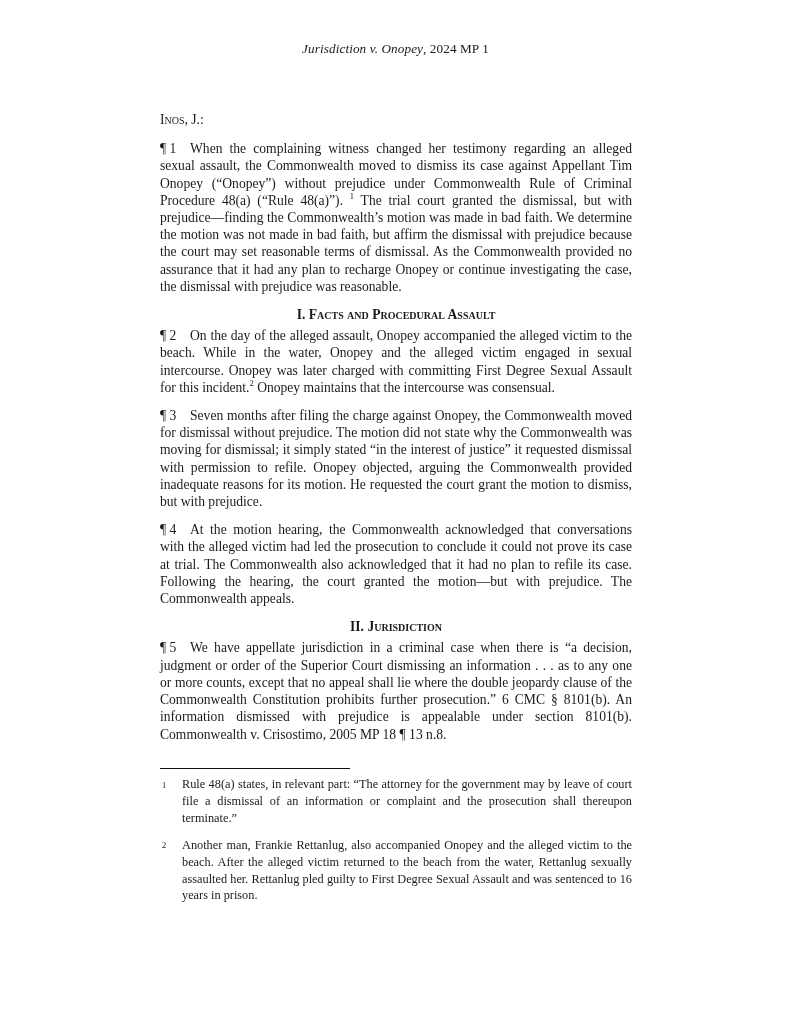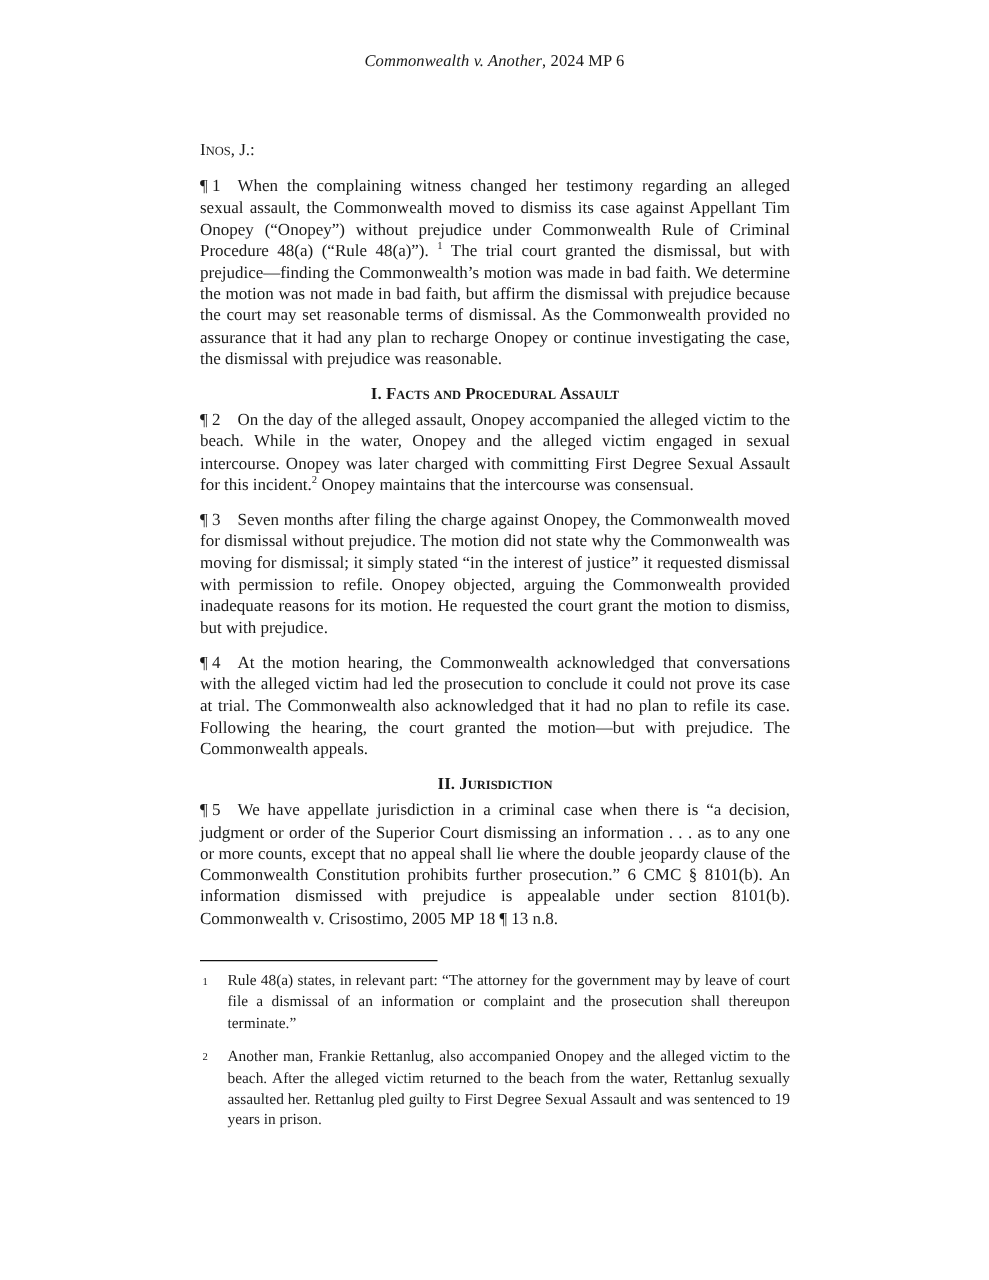--- a/index.html
+++ b/index.html
@@ -83,36 +83,36 @@
     left: 2px;
     top: 0.5px;
     font-size: 8.5px;
   }
 </style>
 </head>
 <body>
 
 <div class="page">
 
-  <div class="running-header"><span class="i">Commonwealth v. Another</span><span>, 2024 MP 6</span></div>
+  <div class="running-header"><span class="i">Jurisdiction v. Onopey</span><span>, 2024 MP 1</span></div>
 
   <div class="body-text">
     <div class="judge-line">Inos, J.:</div>
     <div id="blocks">
         <p class="opinion-para"><span class="pmark">¶ 1</span><span>When the complaining witness changed her testimony regarding an alleged sexual assault, the Commonwealth moved to dismiss its case against Appellant Tim Onopey (“Onopey”) without prejudice under Commonwealth Rule of Criminal Procedure 48(a) (“Rule 48(a)”). </span><span class="seg-sup">1</span><span> The trial court granted the dismissal, but with prejudice—finding the Commonwealth’s motion was made in bad faith. We determine the motion was not made in bad faith, but affirm the dismissal with prejudice because the court may set reasonable terms of dismissal. As the Commonwealth provided no assurance that it had any plan to recharge Onopey or continue investigating the case, the dismissal with prejudice was reasonable.</span></p>
         <div class="section-heading">I. Facts and Procedural Assault</div>
         <p class="opinion-para"><span class="pmark">¶ 2</span><span>On the day of the alleged assault, Onopey accompanied the alleged victim to the beach. While in the water, Onopey and the alleged victim engaged in sexual intercourse. Onopey was later charged with committing First Degree Sexual Assault for this incident.</span><span class="seg-sup">2</span><span> Onopey maintains that the intercourse was consensual.</span></p>
         <p class="opinion-para"><span class="pmark">¶ 3</span><span>Seven months after filing the charge against Onopey, the Commonwealth moved for dismissal without prejudice. The motion did not state why the Commonwealth was moving for dismissal; it simply stated “in the interest of justice” it requested dismissal with permission to refile. Onopey objected, arguing the Commonwealth provided inadequate reasons for its motion. He requested the court grant the motion to dismiss, but with prejudice.</span></p>
         <p class="opinion-para"><span class="pmark">¶ 4</span><span>At the motion hearing, the Commonwealth acknowledged that conversations with the alleged victim had led the prosecution to conclude it could not prove its case at trial. The Commonwealth also acknowledged that it had no plan to refile its case. Following the hearing, the court granted the motion—but with prejudice. The Commonwealth appeals.</span></p>
         <div class="section-heading">II. Jurisdiction</div>
         <p class="opinion-para"><span class="pmark">¶ 5</span><span>We have appellate jurisdiction in a criminal case when there is “a decision, judgment or order of the Superior Court dismissing an information . . . as to any one or more counts, except that no appeal shall lie where the double jeopardy clause of the Commonwealth Constitution prohibits further prosecution.” 6 CMC § 8101(b). An information dismissed with prejudice is appealable under section 8101(b). </span><span class="seg-italic">Commonwealth v. Crisostimo</span><span>, 2005 MP 18 ¶ 13 n.8.</span></p>
       </div>
   </div>
 
   <div class="footnotes">
     <div class="fn-rule"></div>
     <div id="fn-list">
         <div class="footnote"><span class="fn-num">1</span><span>Rule 48(a) states, in relevant part: “The attorney for the government may by leave of court file a dismissal of an information or complaint and the prosecution shall thereupon terminate.”</span></div>
-        <div class="footnote"><span class="fn-num">2</span><span>Another man, Frankie Rettanlug, also accompanied Onopey and the alleged victim to the beach. After the alleged victim returned to the beach from the water, Rettanlug sexually assaulted her. Rettanlug pled guilty to First Degree Sexual Assault and was sentenced to 19 years in prison.</span></div>
+        <div class="footnote"><span class="fn-num">2</span><span>Another man, Frankie Rettanlug, also accompanied Onopey and the alleged victim to the beach. After the alleged victim returned to the beach from the water, Rettanlug sexually assaulted her. Rettanlug pled guilty to First Degree Sexual Assault and was sentenced to 16 years in prison.</span></div>
       </div>
   </div>
 
 </div>
 
 </body></html>

